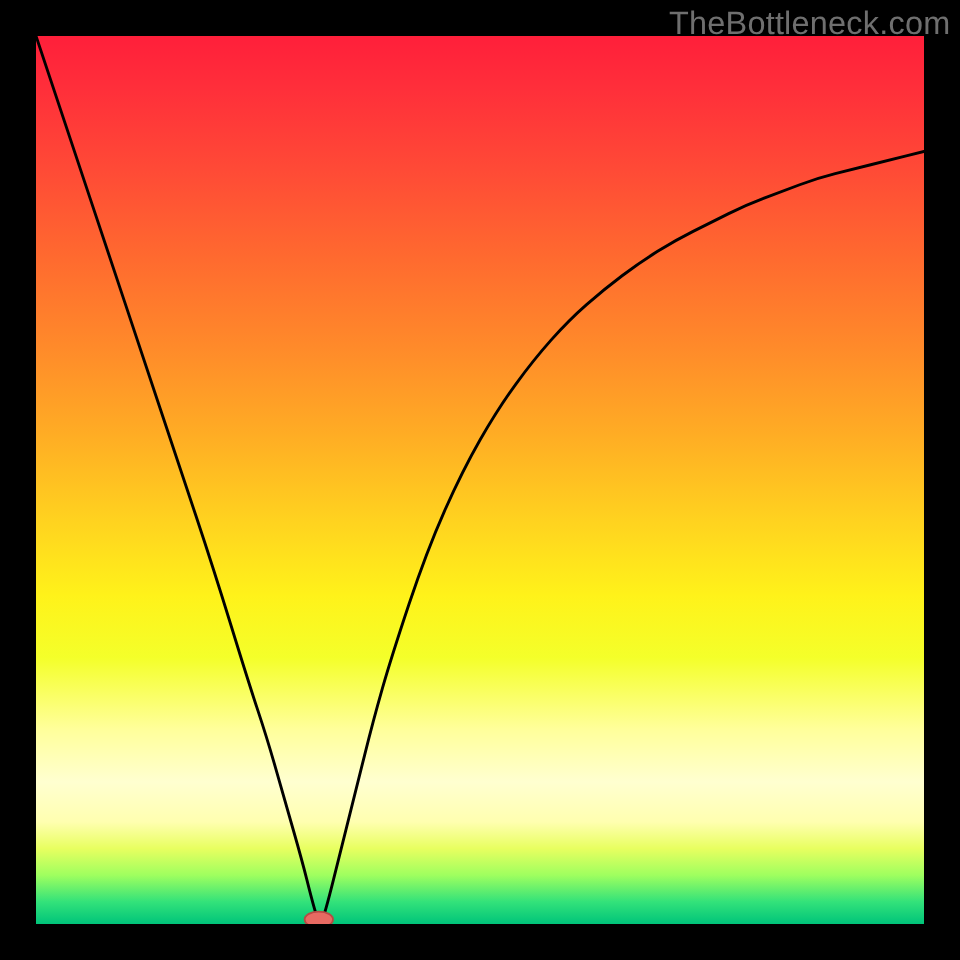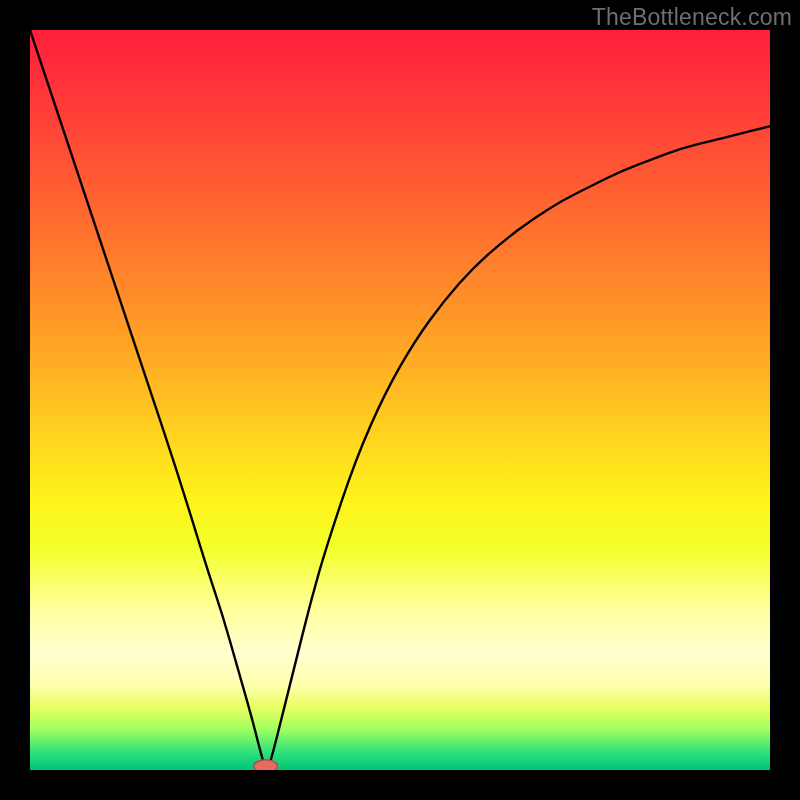--- a/index.html
+++ b/index.html
@@ -22,21 +22,21 @@
     left: 30px;
     top: 30px;
     width: 740px;
     height: 740px;
   }
   .watermark {
     position: absolute;
     top: 4px;
     right: 8px;
     color: #6f6f6f;
-    font-size: 23px;
+    font-size: 27px;
     font-weight: 500;
     letter-spacing: 0.2px;
     font-family: Arial, Helvetica, sans-serif;
   }
   svg {
     display: block;
   }
 </style>
 </head>
 <body>

